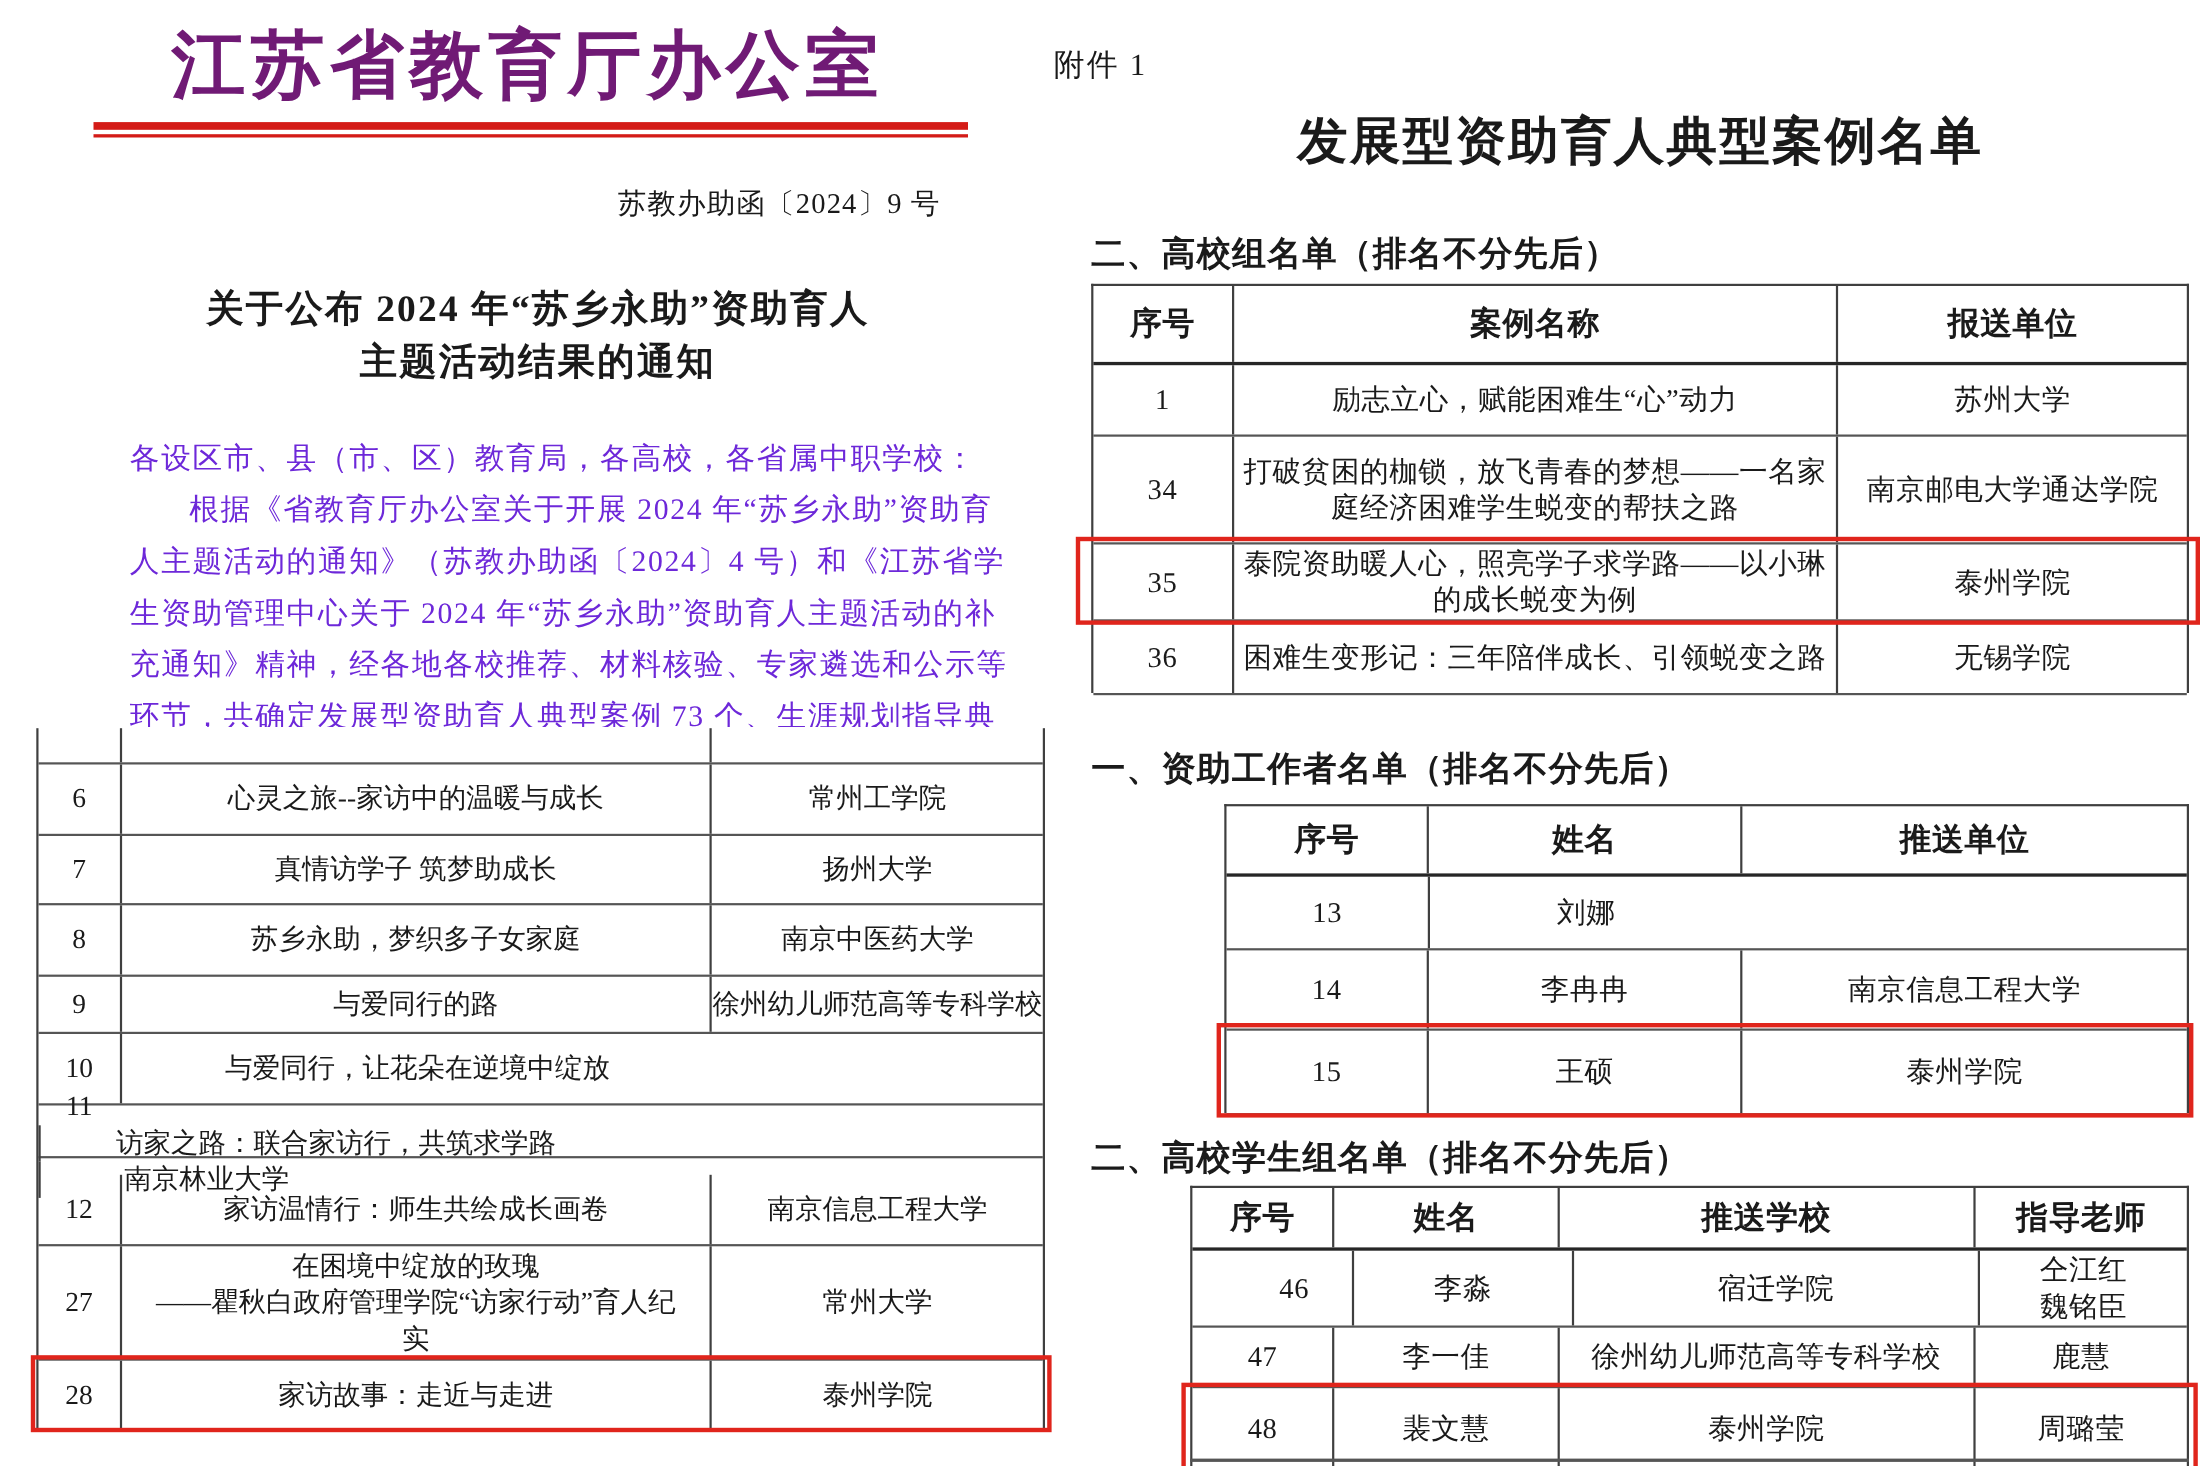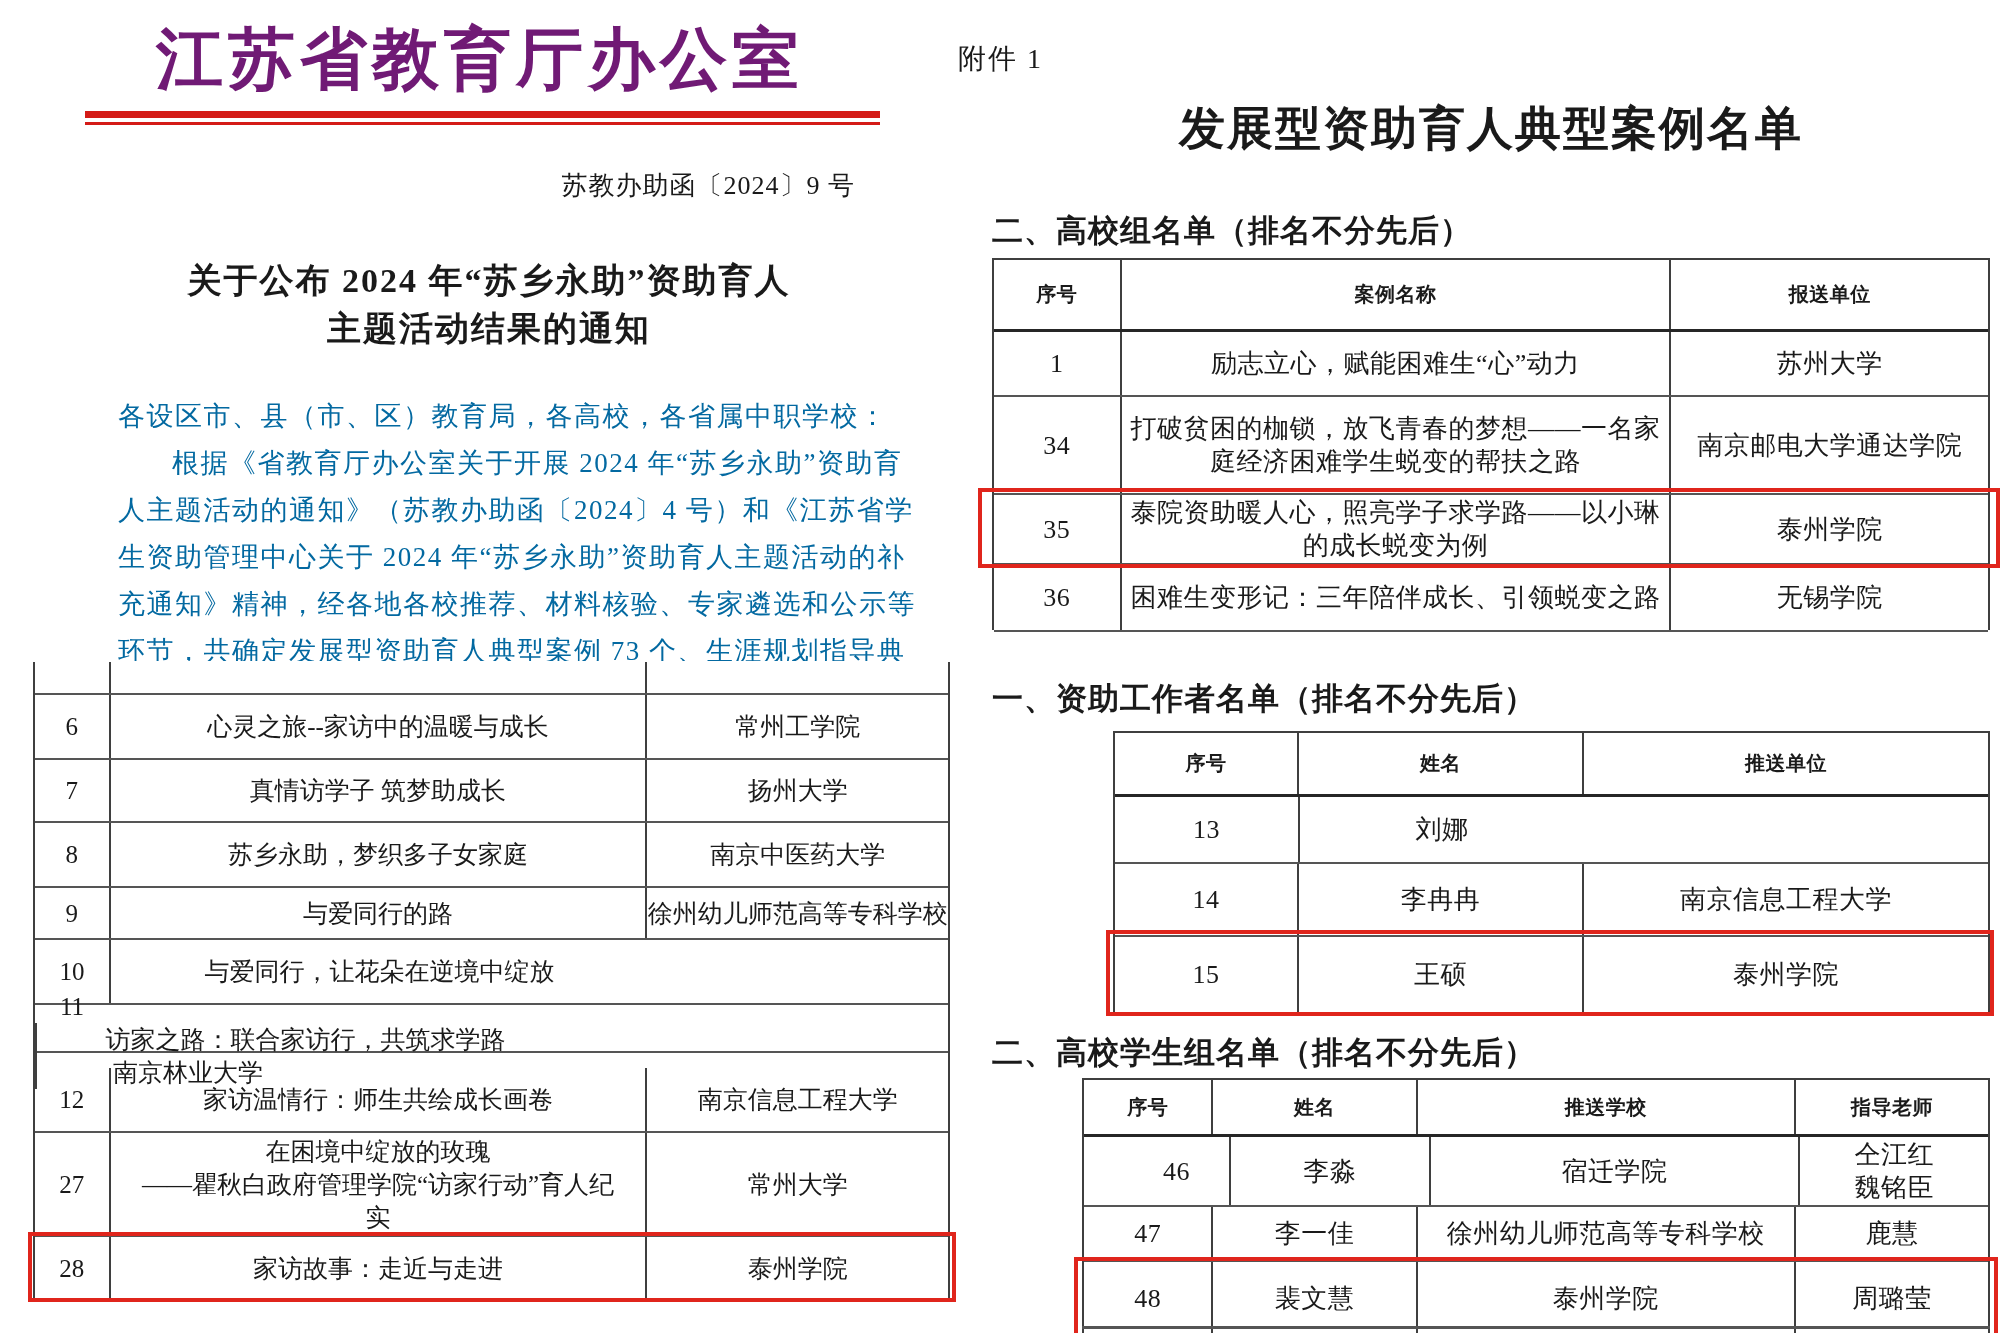--- a/index.html
+++ b/index.html
@@ -6,38 +6,38 @@
   .canvas{position:relative;width:2000px;height:1333px;background:#ffffff;overflow:hidden;
           font-family:"Liberation Serif","DejaVu Serif",serif;color:#1a1a1a;}
   .letterhead{position:absolute;left:100px;top:14px;width:760px;text-align:center;
               font-size:67px;font-weight:bold;letter-spacing:5px;white-space:nowrap;}
   .redline{position:absolute;left:85px;width:795px;}
   .doc-number{position:absolute;left:118px;top:168px;width:737px;text-align:right;
               font-size:26px;letter-spacing:1px;}
   .notice-title{position:absolute;left:118px;width:742px;text-align:center;
                 font-weight:bold;font-size:34px;letter-spacing:2px;white-space:nowrap;}
   .body-line{position:absolute;left:118px;font-size:27px;letter-spacing:1.5px;
-             white-space:nowrap;color:#0369a1;}
+             white-space:nowrap;color:#6d28d9;}
   .attach{position:absolute;left:958px;top:40px;font-size:28px;letter-spacing:2px;}
   .appendix-title{position:absolute;left:992px;top:98px;width:998px;text-align:center;
                   font-weight:bold;font-size:46px;letter-spacing:2px;white-space:nowrap;}
   .section-heading{position:absolute;font-weight:bold;font-size:31px;letter-spacing:1px;
                    white-space:nowrap;}
   .table{position:absolute;box-sizing:border-box;border-left:2px solid #3f3f3f;
          border-right:2px solid #3f3f3f;}
   .table.topline{border-top:2px solid #3f3f3f;}
   .trow{position:absolute;left:0;right:0;box-sizing:border-box;display:flex;
         border-bottom:2px solid #555;}
   .trow.hdr{border-bottom:3px solid #262626;}
   .cell{box-sizing:border-box;display:flex;flex-direction:column;justify-content:center;
         align-items:center;text-align:center;font-size:26px;letter-spacing:0.5px;overflow:visible;}
   .cell > div{white-space:nowrap;line-height:33px;}
   .cell + .cell{border-left:2px solid #3f3f3f;}
   .left-table .cell{font-size:25px;letter-spacing:0;}
-  .th{font-family:Liberation Sans, sans-serif;font-weight:bold;font-size:20px;}
+  .th{font-family:Liberation Sans, sans-serif;font-weight:bold;font-size:29px;}
   .hl-box{position:absolute;box-sizing:border-box;border:4px solid #e0251c;background:transparent;z-index:5;}
   .grayline{position:absolute;background:#555;}
 </style>
 </head>
 <body>
 
 <div class="canvas">
 
   <div class="letterhead" style="color:#701a75;">江苏省教育厅办公室</div>
   <div class="redline" style="top:111px;height:7px;background:#d41b17;"></div>

